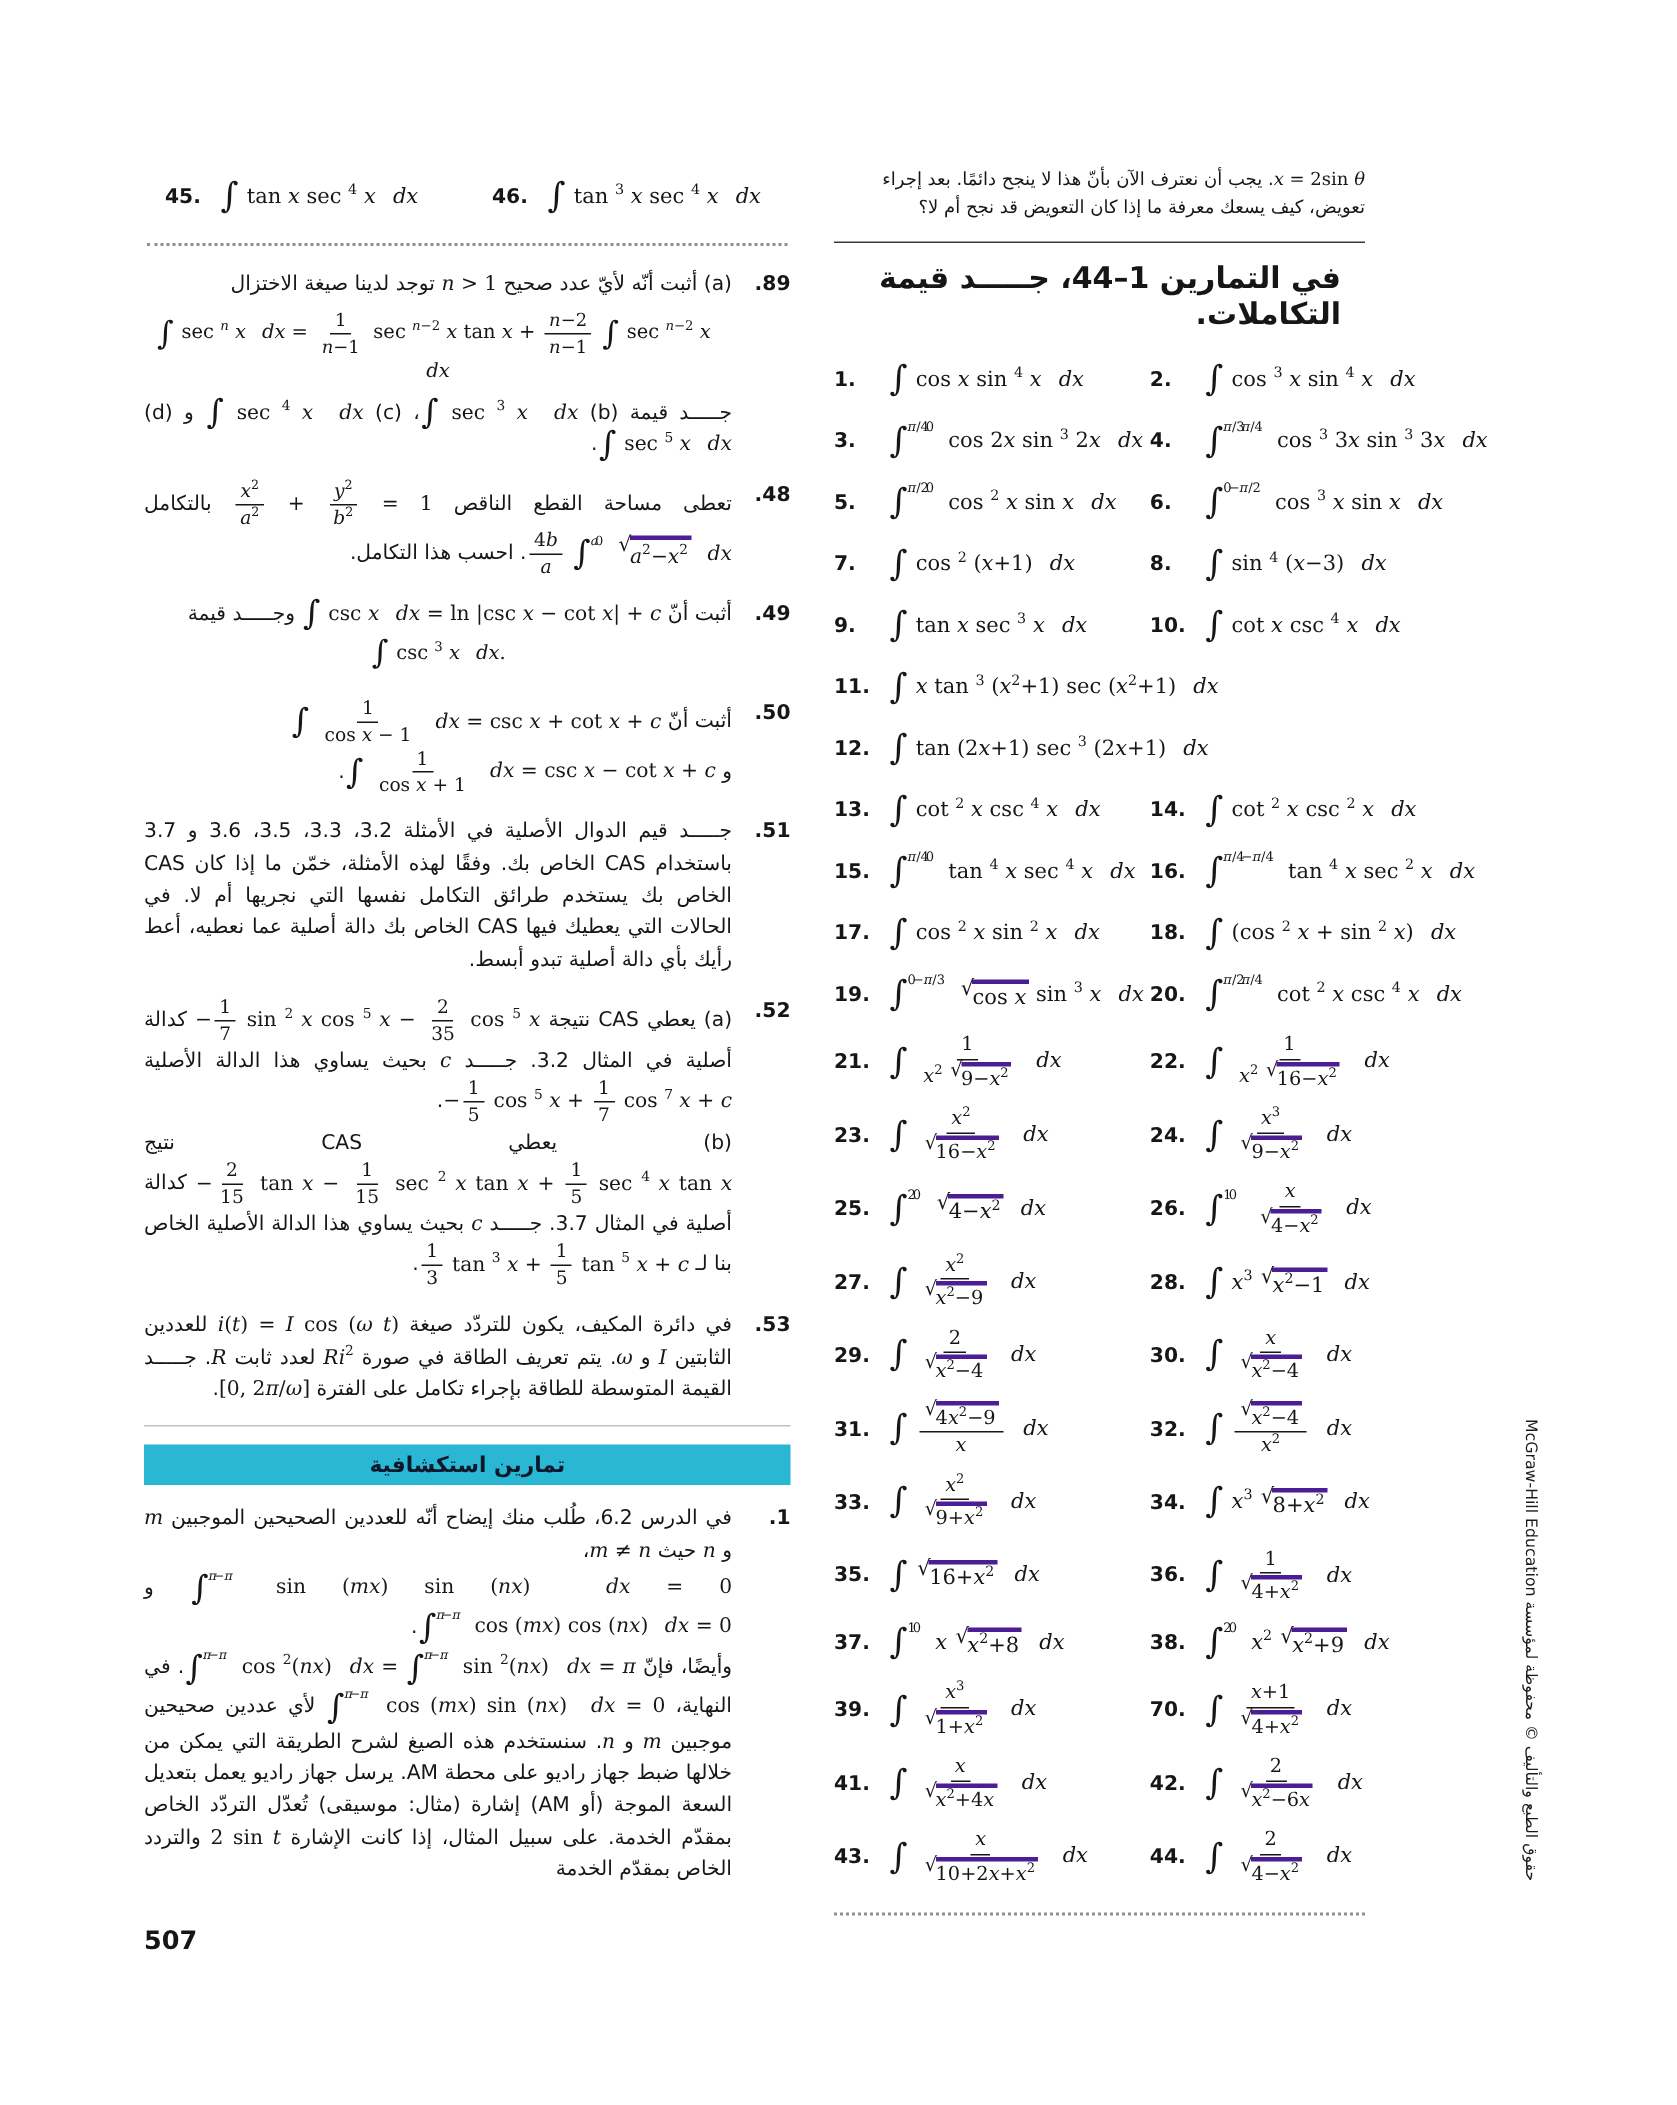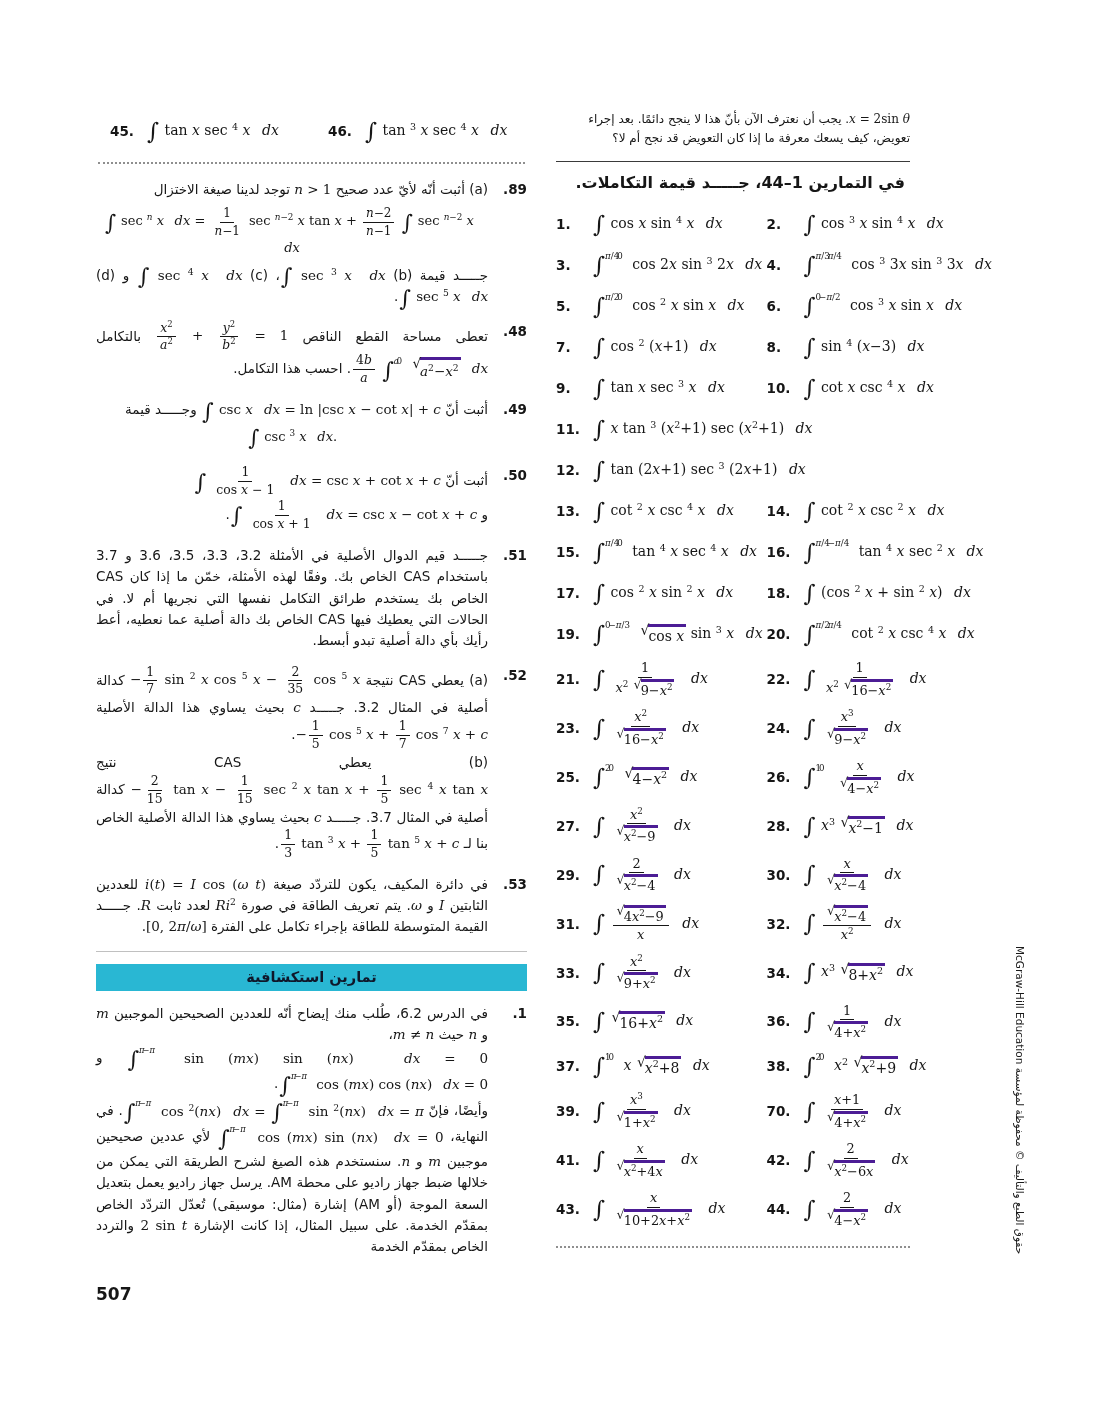--- a/index.html
+++ b/index.html
@@ -45,21 +45,21 @@
   .para{margin-bottom:1px;}
   .dmath{direction:ltr;text-align:center;font-size:13px;margin:6px 0;}
   .rule-light{border:none;border-top:1px solid #c0c0c0;margin:10px 0 0;}
   .banner{height:27px;display:flex;align-items:center;justify-content:center;color:#0f172a;
           font-weight:bold;font-size:14.5px;margin:12px 0 12px;}
   #explore .prob{margin-bottom:8px;}
 
   
   .intro{direction:rtl;text-align:right;font-size:12px;line-height:1.6;}
   .rule-solid{border:none;border-top:1.5px solid #3a3a3a;margin:13px 0 11px;}
-  .rc-header{direction:rtl;text-align:right;font-weight:bold;font-size:16px;margin:2px 5px 17px;}
+  .rc-header{direction:rtl;text-align:right;font-weight:bold;font-size:20px;margin:2px 16px 17px;}
   .ex-grid{direction:ltr;display:grid;grid-template-columns:1fr 1fr;column-gap:4px;row-gap:11px;
            font-size:14px;align-items:center;}
   .ex{display:flex;align-items:center;gap:9px;min-height:30px;}
   .ex.full{grid-column:1/3;}
   .ex-num{font-family:"DejaVu Sans",sans-serif;font-weight:bold;flex:0 0 27px;font-size:13.5px;}
   .ex-math{white-space:nowrap;}
   .rule-dotted-b{border:none;border-top:2px dotted #8f8f8f;margin:18px 0 0;}
 
   
   .copyright{position:absolute;left:1026px;top:946px;transform:rotate(90deg);transform-origin:0 0;

